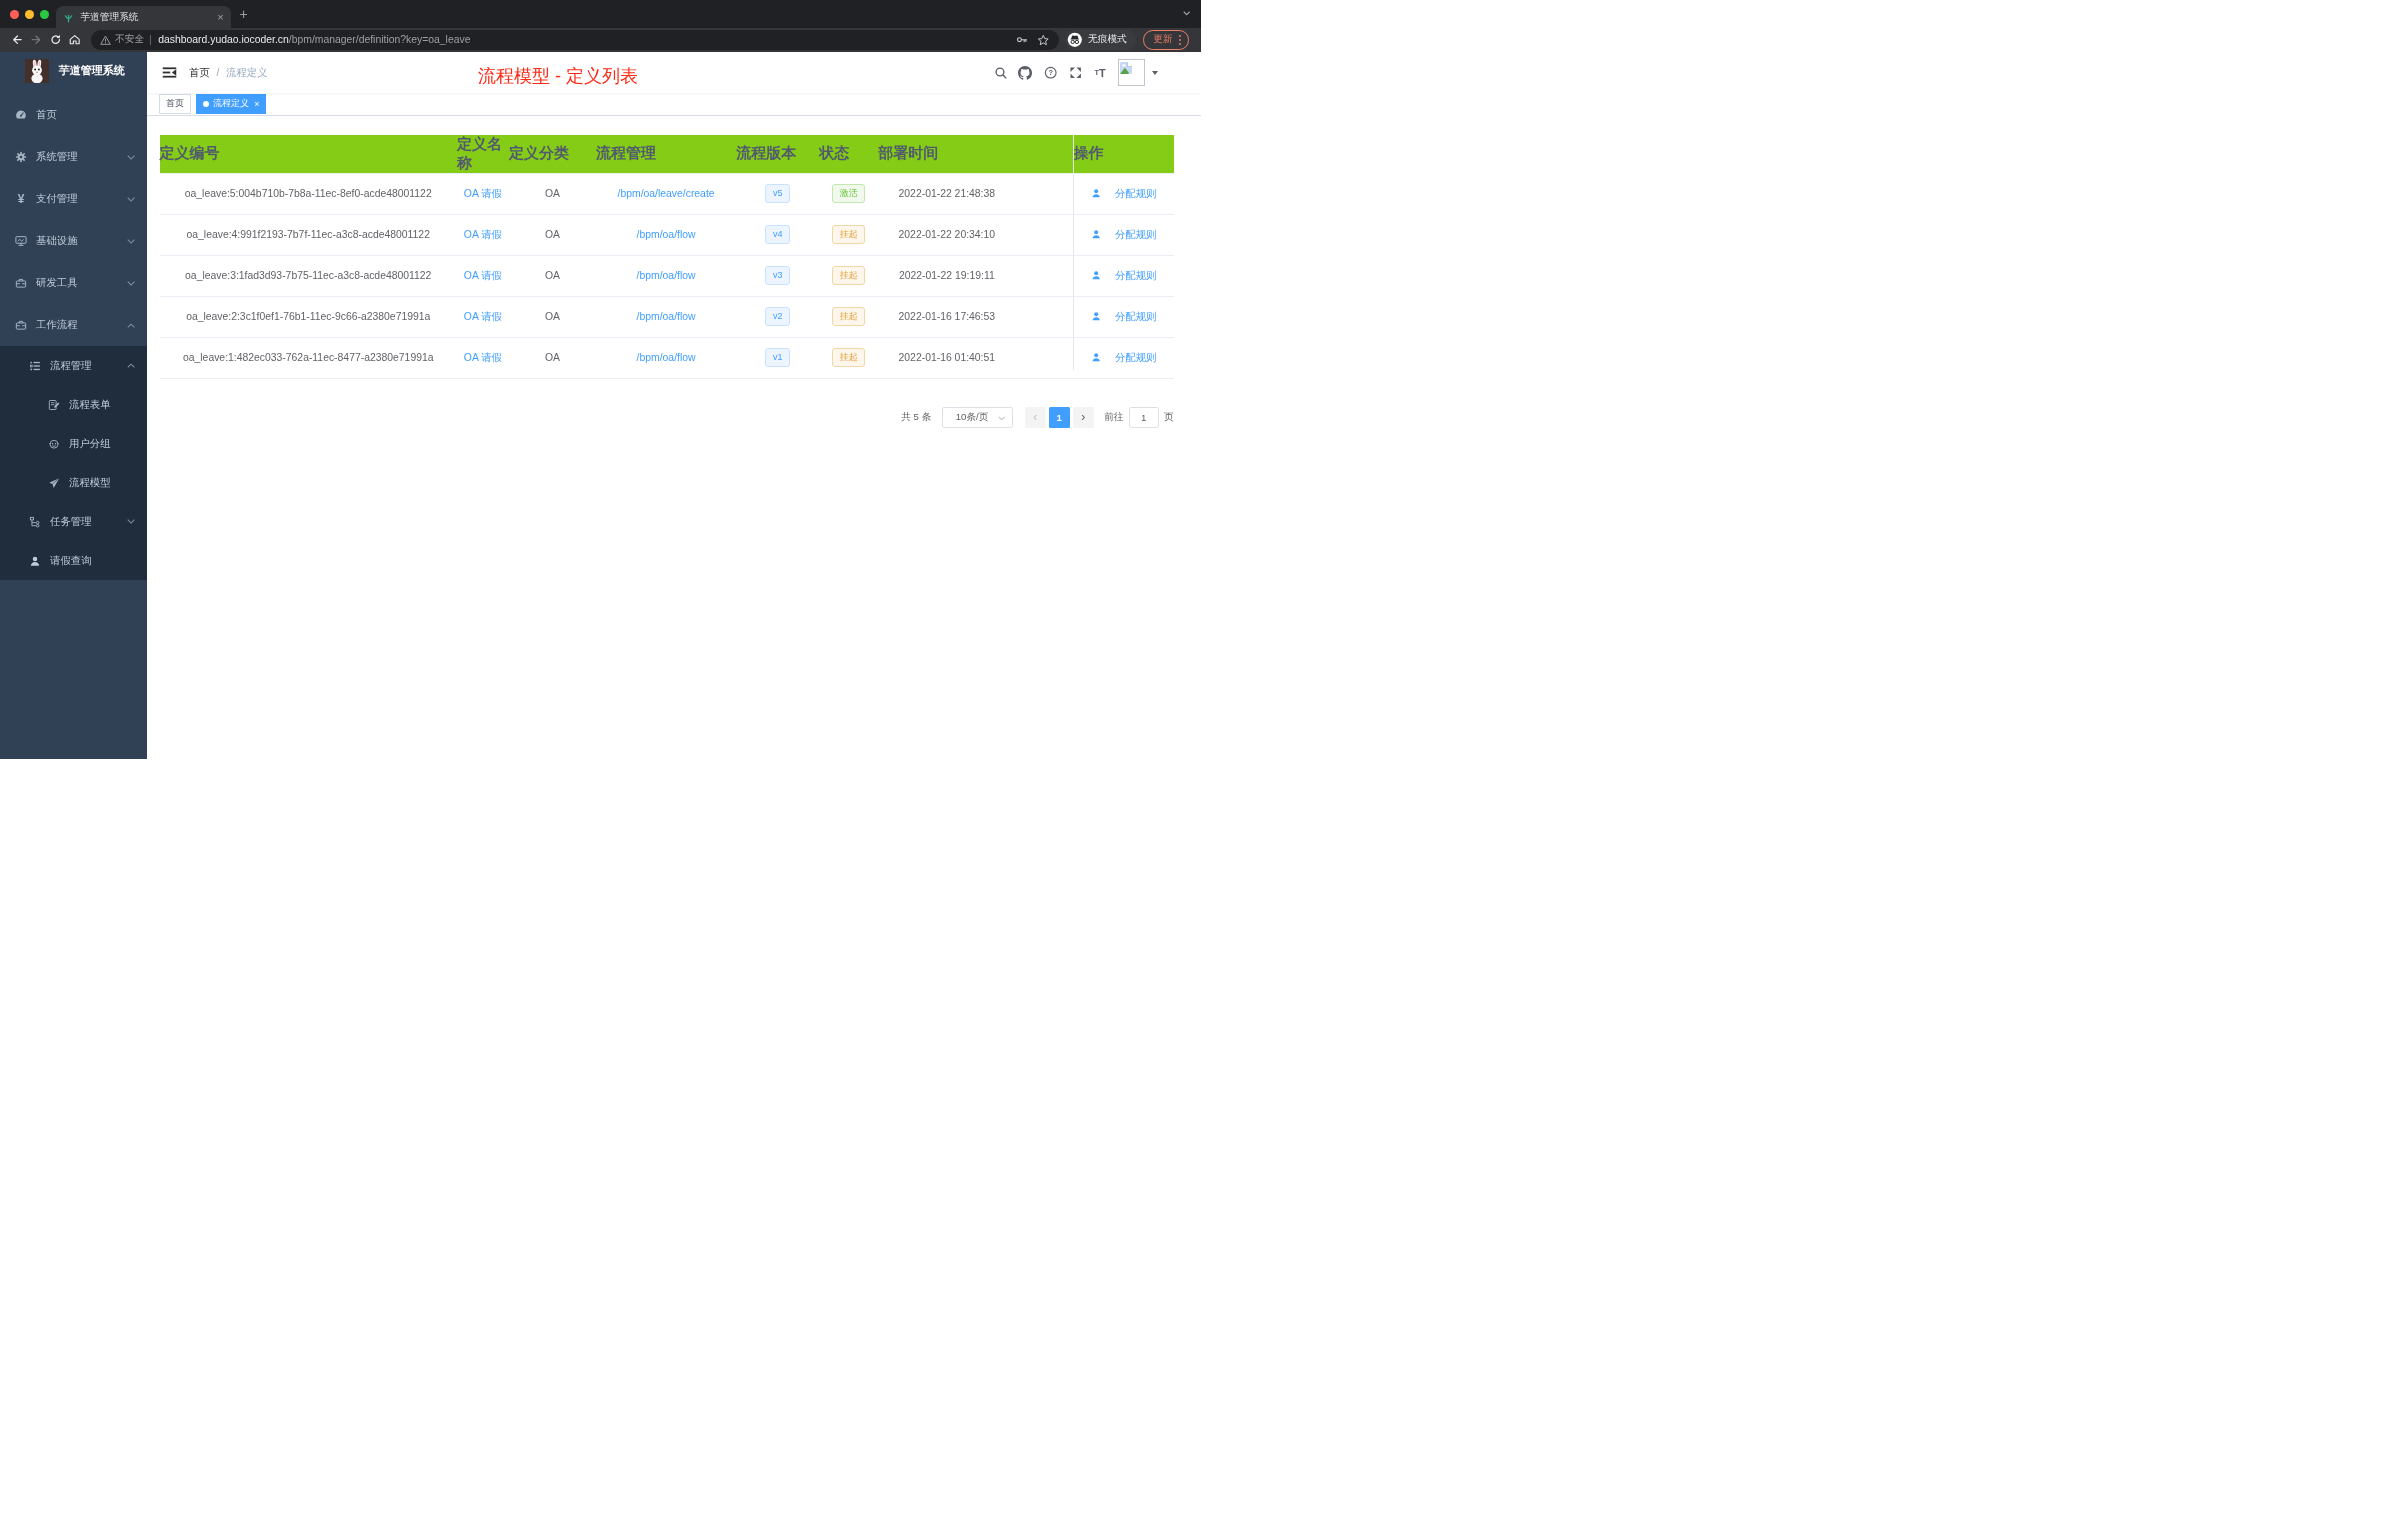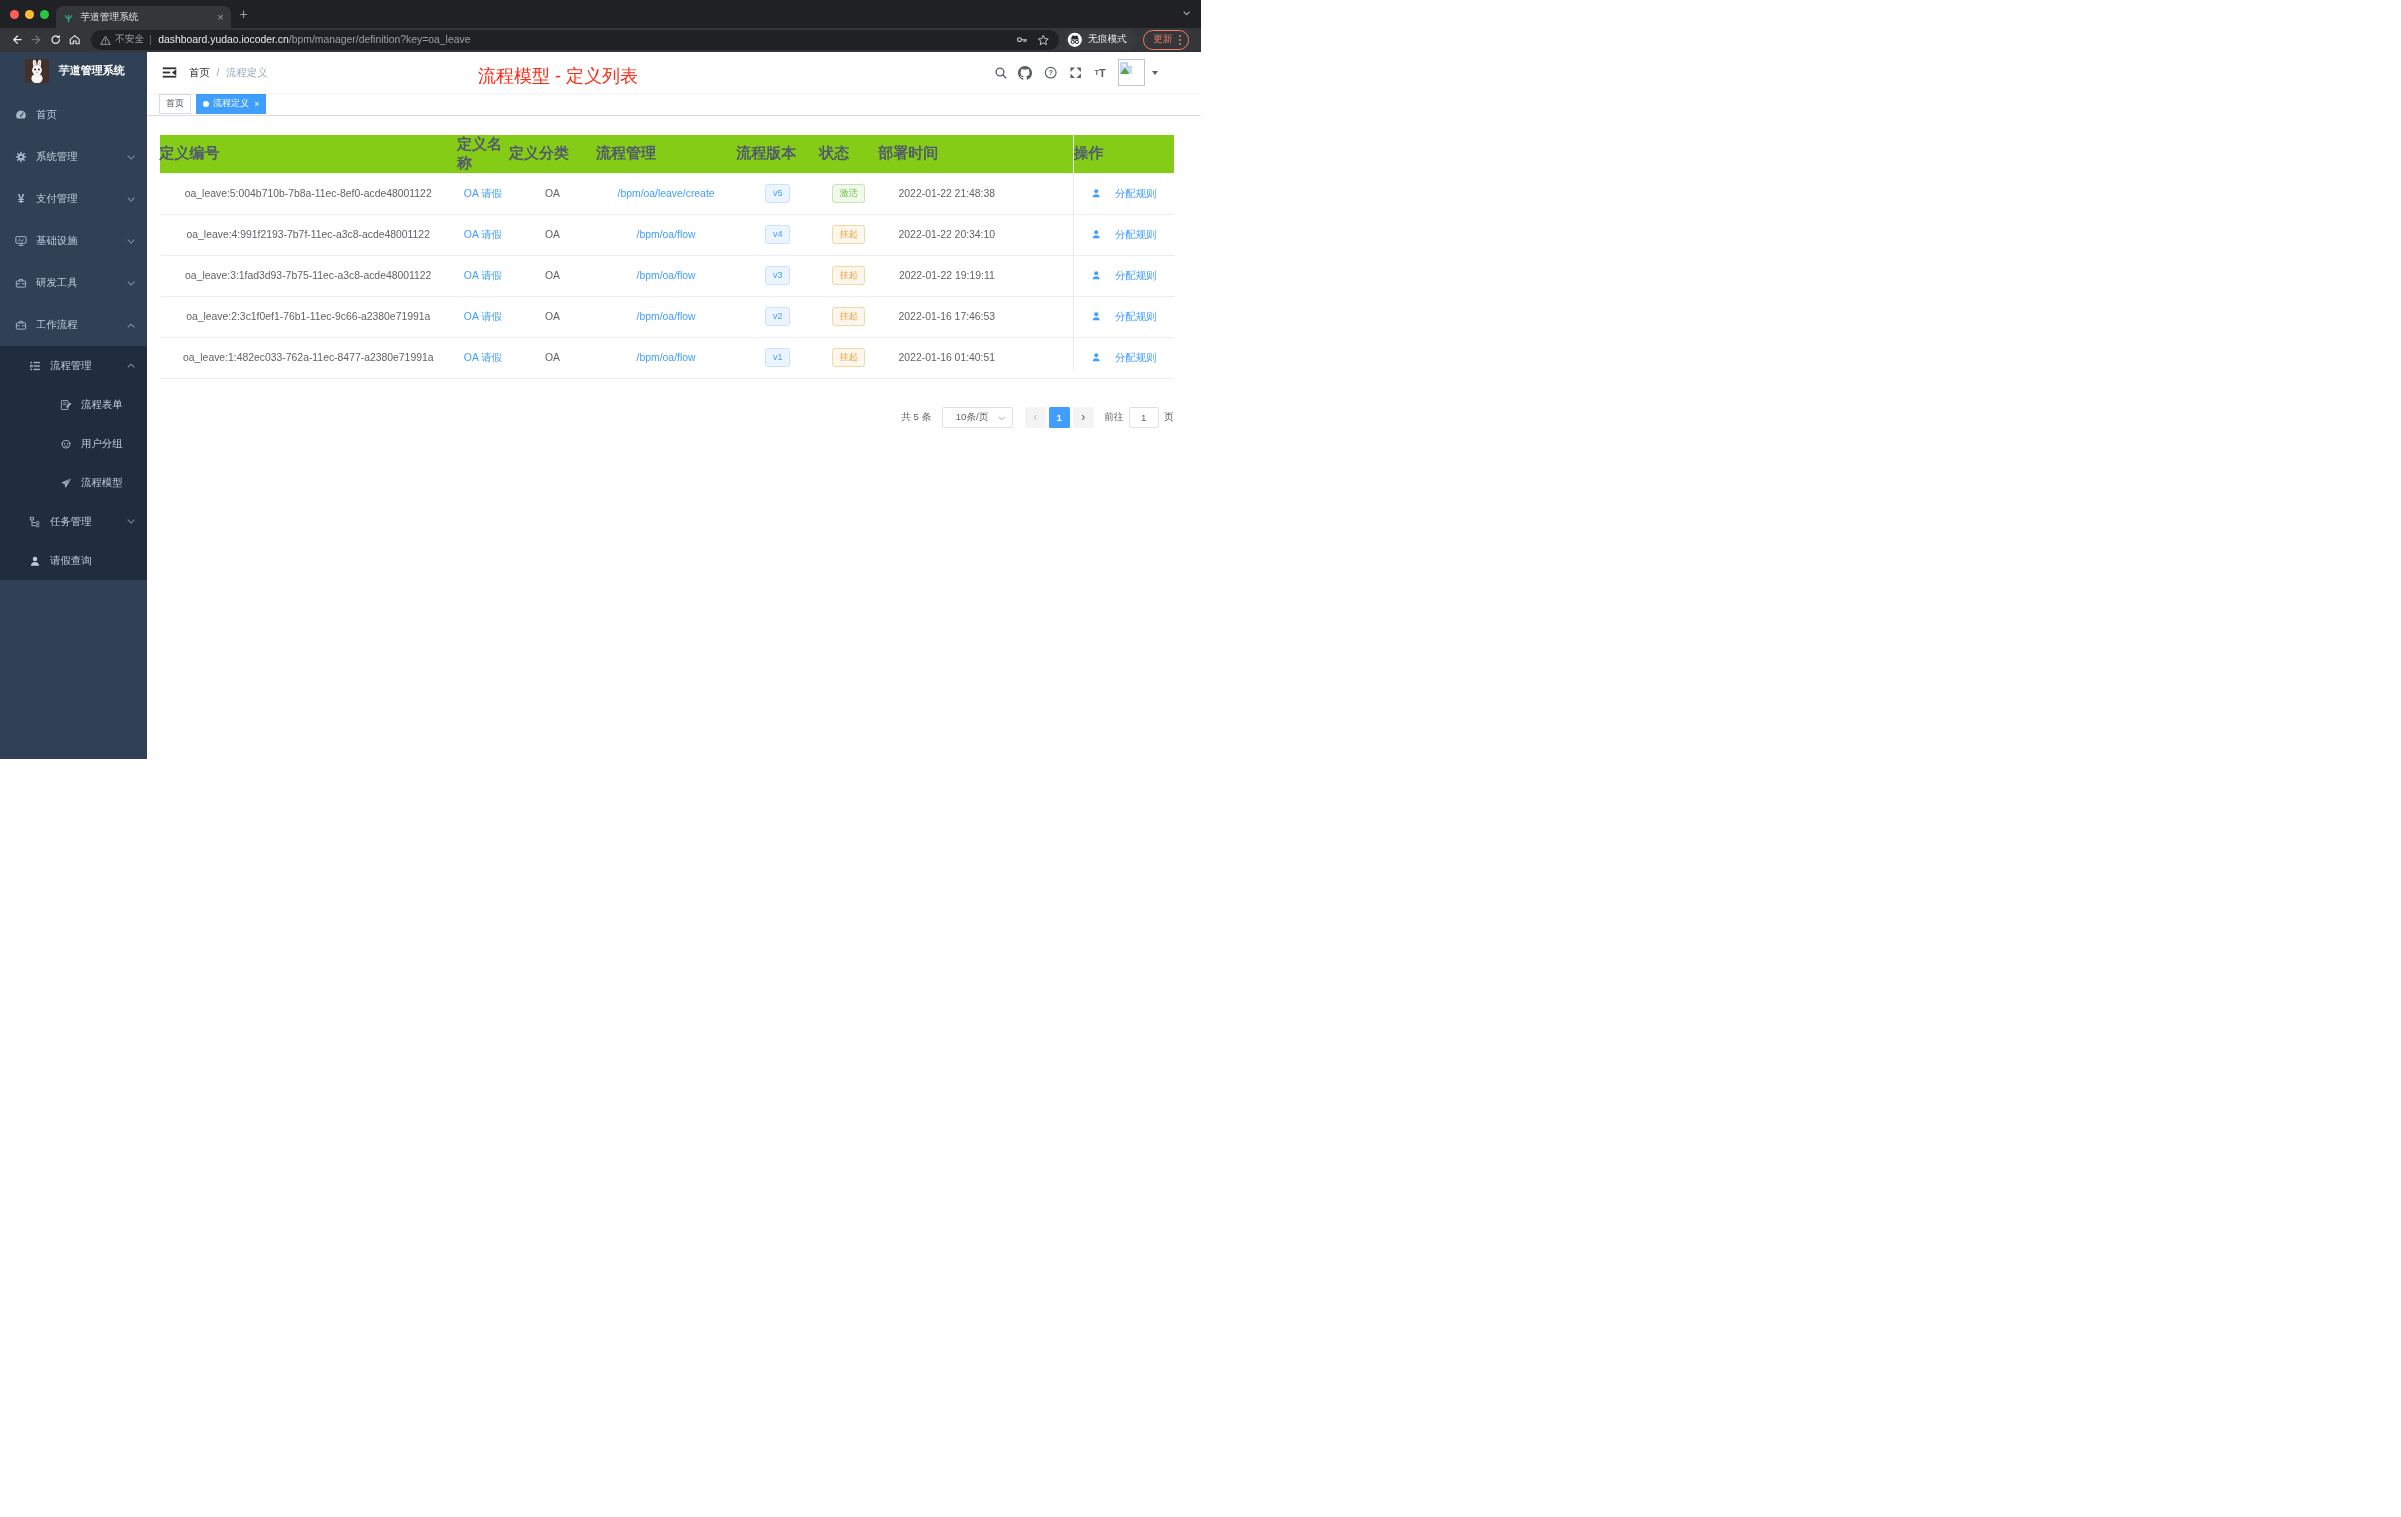--- a/index.html
+++ b/index.html
@@ -43,21 +43,21 @@
   .logo-row { height:37px; display:flex; align-items:center; padding-left:25px; }
   .logo-title { margin-left:9.7px; font-size:11px; font-weight:bold; color:#fff; white-space:nowrap; }
   .menu { padding-top:5.2px; }
   .m-item { height:42px; display:flex; align-items:center; padding:0 12px 0 15px; font-size:10.4px; cursor:pointer; }
   .m-item .lbl { margin-left:9px; }
   .m-icon { width:12px; height:12px; color:#a7b5c6; flex:none; }
   .chev { margin-left:auto; }
   .chev.up { transform:rotate(180deg); }
   .submenu { background:#1f2d3d; }
   .s-item { height:39px; display:flex; align-items:center; padding:0 12px 0 29px; font-size:10.4px; cursor:pointer; }
-  .s-item.deep { padding-left:19px;margin-left:41px; }
+  .s-item.deep { padding-left:48px; }
   .s-item .lbl { margin-left:9px; }
   .yen { font-size:12px; font-weight:bold; color:#a7b5c6; width:12px; text-align:center; line-height:12px; }
 
   .main { flex:1; display:flex; flex-direction:column; background:#fff; min-width:0; position:relative; }
 
   
   .navbar { height:41px; flex:none; display:flex; align-items:center; padding:0 43px 0 15px;
             box-shadow:0 0.7px 3px rgba(0,21,41,.08); position:relative; z-index:2; background:#fff; }
   .crumbs { margin-left:12px; font-size:10.4px; display:flex; align-items:center; }
   .crumb-home { color:#303133; }

